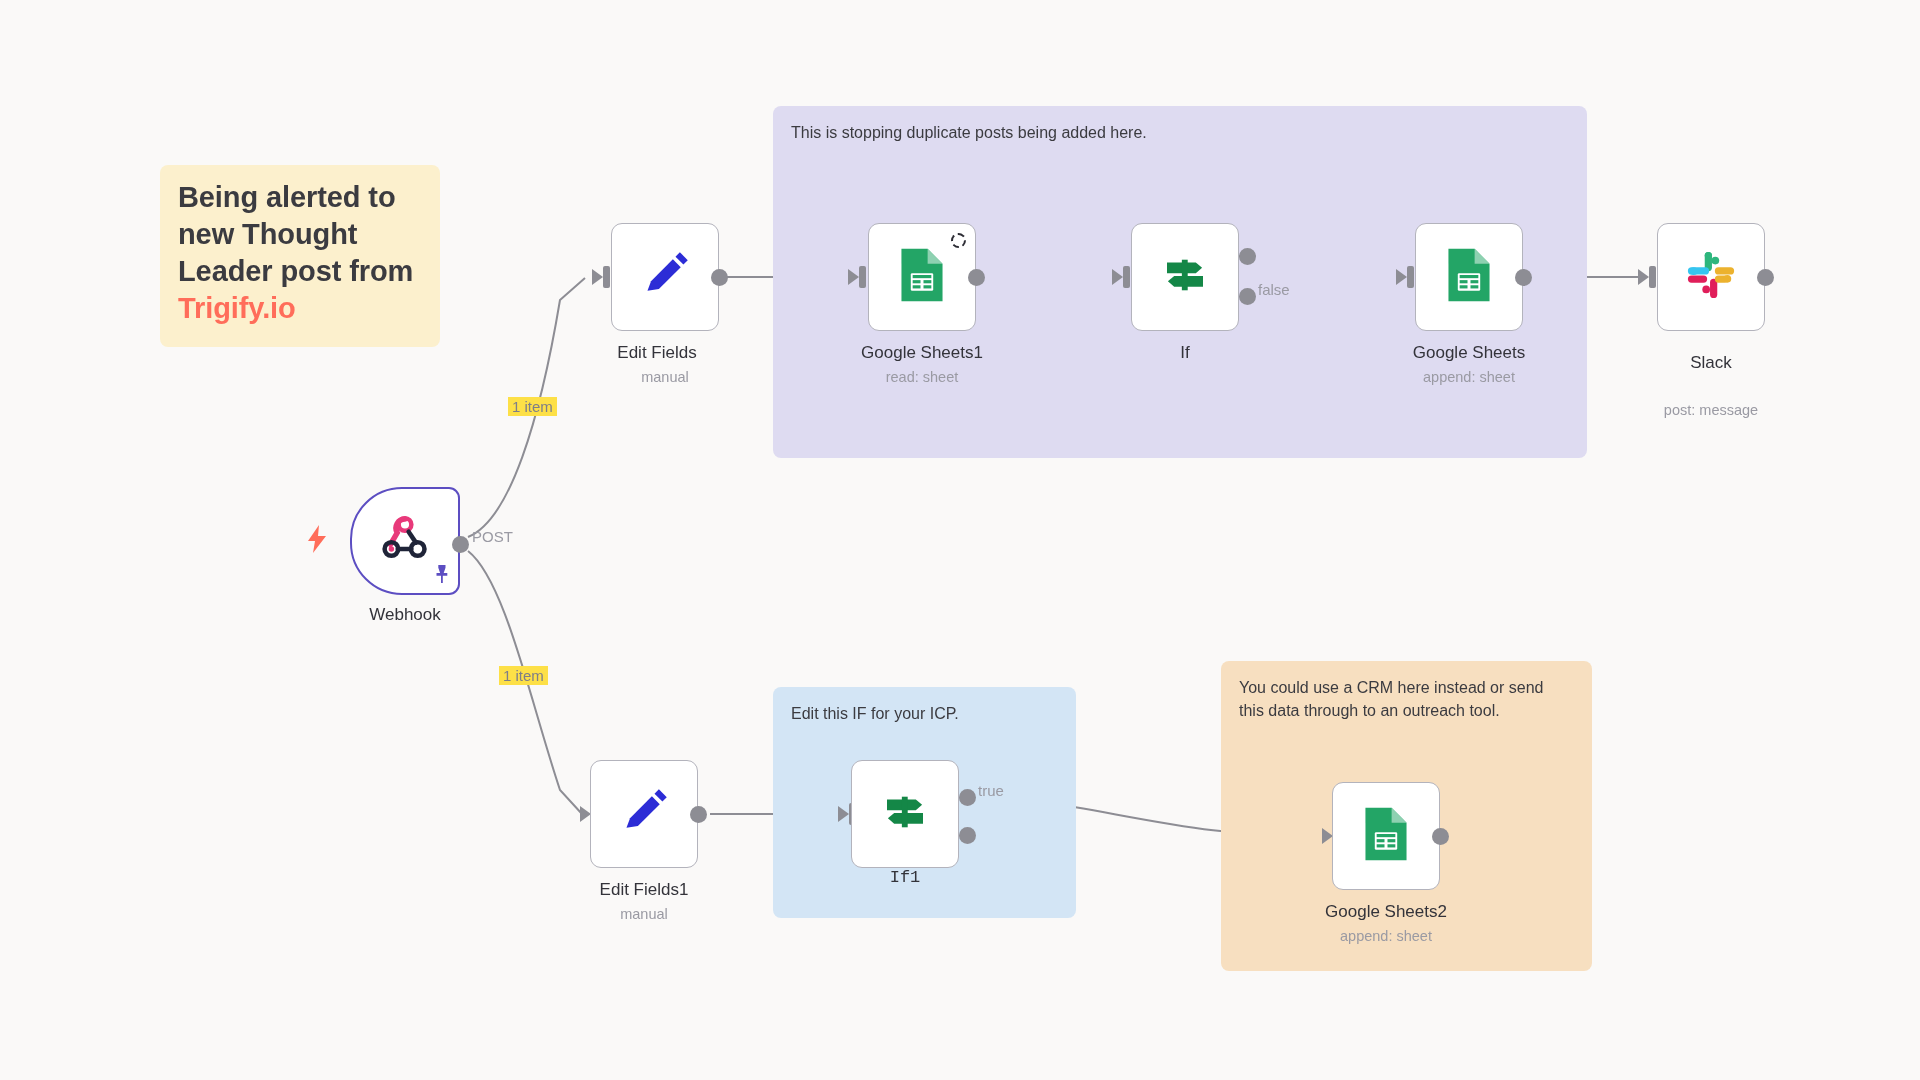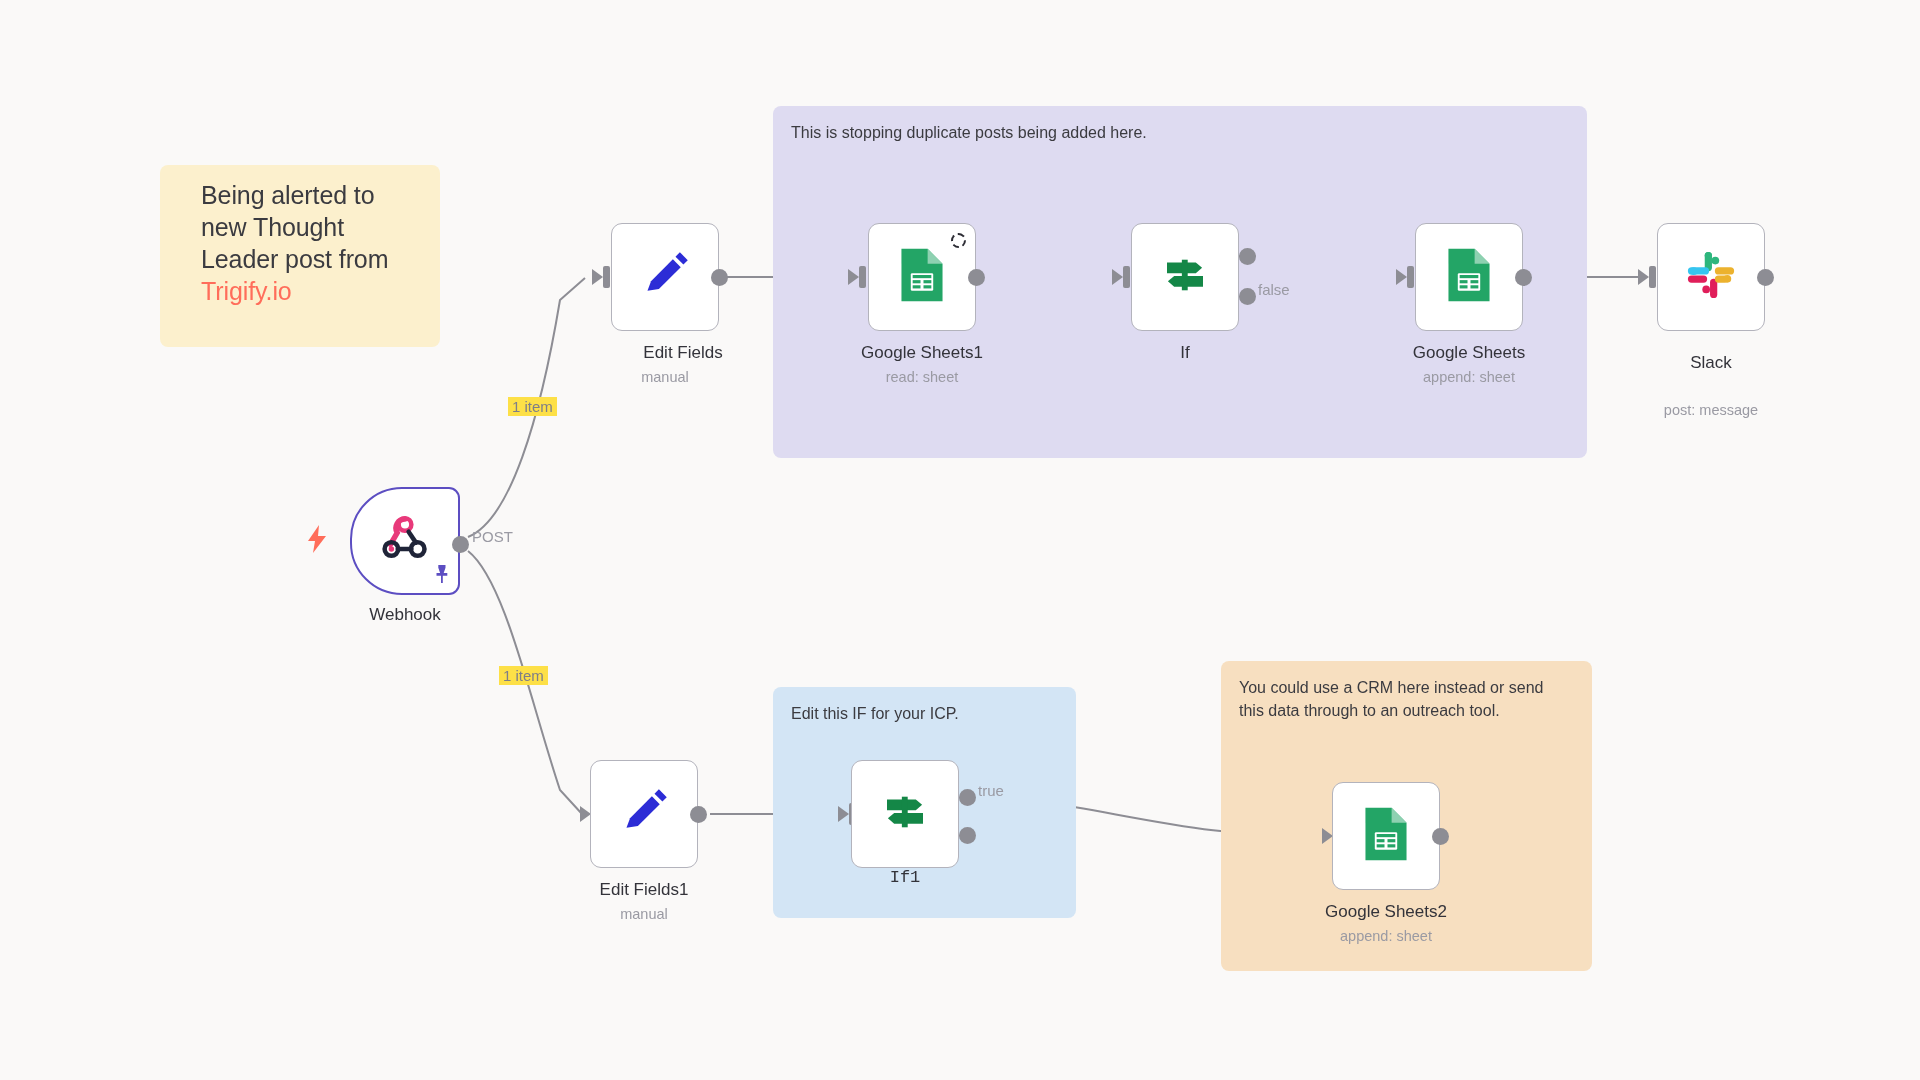--- a/index.html
+++ b/index.html
@@ -22,25 +22,24 @@
   .sticky {
     position: absolute;
     border-radius: 8px;
     padding: 14px 18px;
   }
   .sticky-yellow {
     background: #fcf0cd;
     color: #3b3b40;
   }
   .sticky-yellow .sticky-text {
-    font-size: 25px;
-    font-weight: normal;
+    font-size: 29px;
+    font-weight: bold;
     line-height: 1.28;
     letter-spacing: -0.1px;
-    margin-left: 23px;
   }
   .sticky-brand { color: #ff6d5a; }
   .sticky-region {
     position: absolute;
     border-radius: 8px;
     padding: 16px 18px;
   }
   .sticky-purple { background: #dedbf1; }
   .sticky-blue   { background: #d3e5f5; }
   .sticky-orange { background: #f7dfc0; }
@@ -231,21 +230,21 @@
   <div class="in-bar" style="left:603px; top:266px;"></div>
   <div class="node" style="left:611px; top:223px;">
     <span>
       <svg width="56" height="56" viewBox="0 0 64 64">
         <path d="M12 50 L16 39 L41 14 L50 23 L25 48 Z" fill="#2c2cd6"></path>
         <path d="M44 11 L49 6 L58 15 L53 20 Z" fill="#2c2cd6"></path>
       </svg>
     </span>
   </div>
   <div class="out-dot" style="left:711px; top:269px;"></div>
-  <div class="node-label" style="left:683px; top:343px;">Edit Fields</div>
+  <div class="node-label" style="left:657px; top:343px;">Edit Fields</div>
   <div class="node-sublabel" style="left:665px; top:369px;">manual</div>
 
   <div class="in-arrow" style="left:848px; top:269px;"></div>
   <div class="in-bar" style="left:859px; top:266px;"></div>
   <div class="node" style="left:868px; top:223px;">
     <span>
       <svg width="52" height="56" viewBox="0 0 52 60">
         <path d="M4 2 h28 l16 16 v40 h-44 z" fill="#23a566"></path>
         <path d="M32 2 l16 16 h-16 z" fill="#8ed1b1"></path>
         <rect x="14" y="28" width="24" height="19" rx="1.5" fill="#ffffff"></rect>

